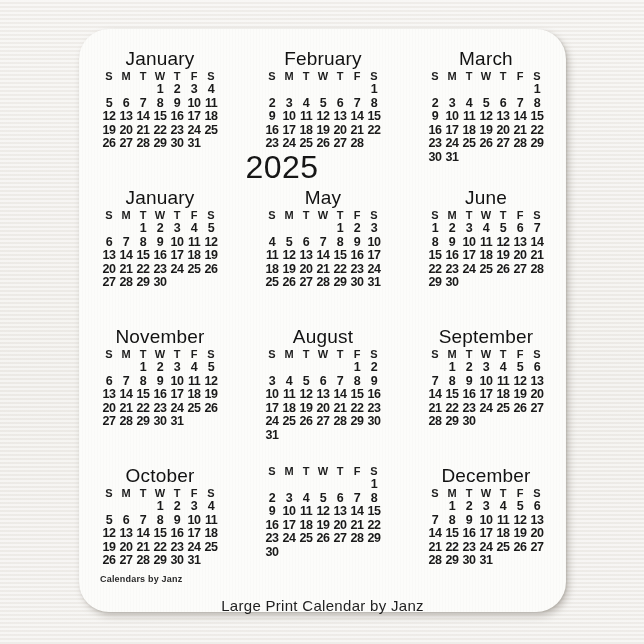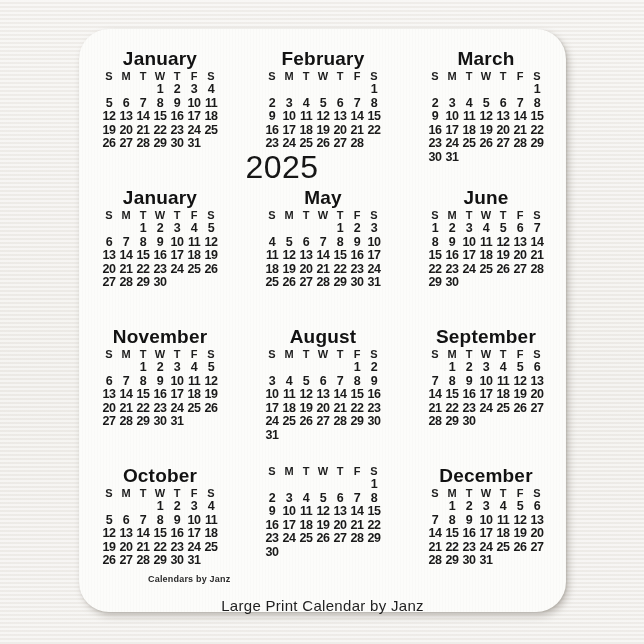--- a/index.html
+++ b/index.html
@@ -39,21 +39,21 @@
   }
   .c0 { left: 21px; }
   .c1 { left: 184px; }
   .c2 { left: 347px; }
   .r0 { top: 19px; }
   .r1 { top: 158px; }
   .r2 { top: 297px; }
   .r3 { top: 436px; }
   .month-title {
     font-size: 19px;
-    font-weight: bold;
+    font-weight: normal;
     color: #121212;
     height: 22px;
     line-height: 22px;
     letter-spacing: 0.2px;
   }
   .weekday-row, .date-grid {
     display: grid;
     grid-template-columns: repeat(7, 17px);
     justify-content: center;
   }
@@ -84,21 +84,20 @@
     text-align: center;
     letter-spacing: 0.5px;
   }
   .credit {
     position: absolute;
     left: 21px; top: 545px;
     font-size: 9px;
     font-weight: bold;
     color: #2b2b2b;
     letter-spacing: 0.2px;
-    margin-left: 48px;
   }
   .caption {
     position: absolute;
     left: 0; top: 555px;
     width: 487px;
     text-align: center;
     font-size: 15px;
     font-weight: normal;
     color: #1f1f1f;
     letter-spacing: 0.3px;

